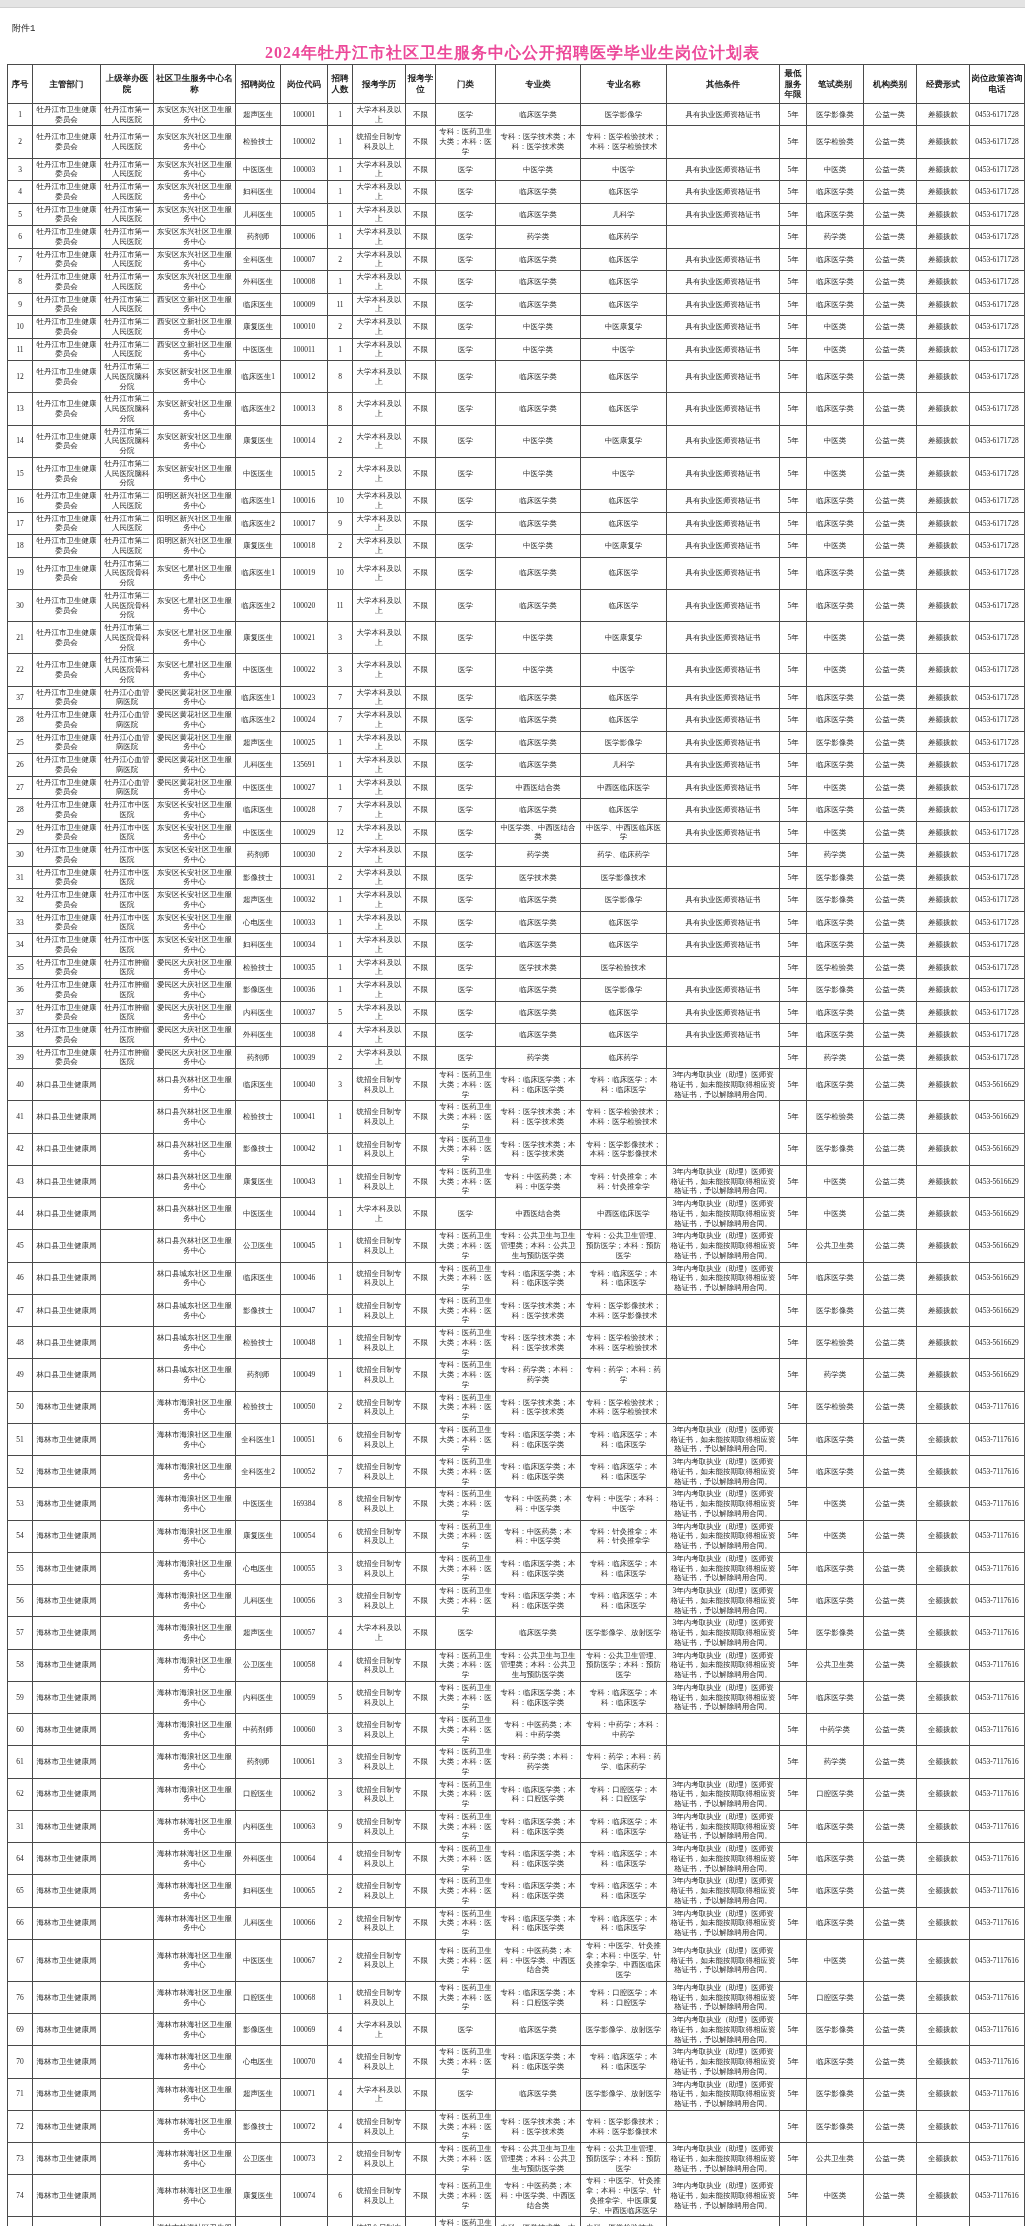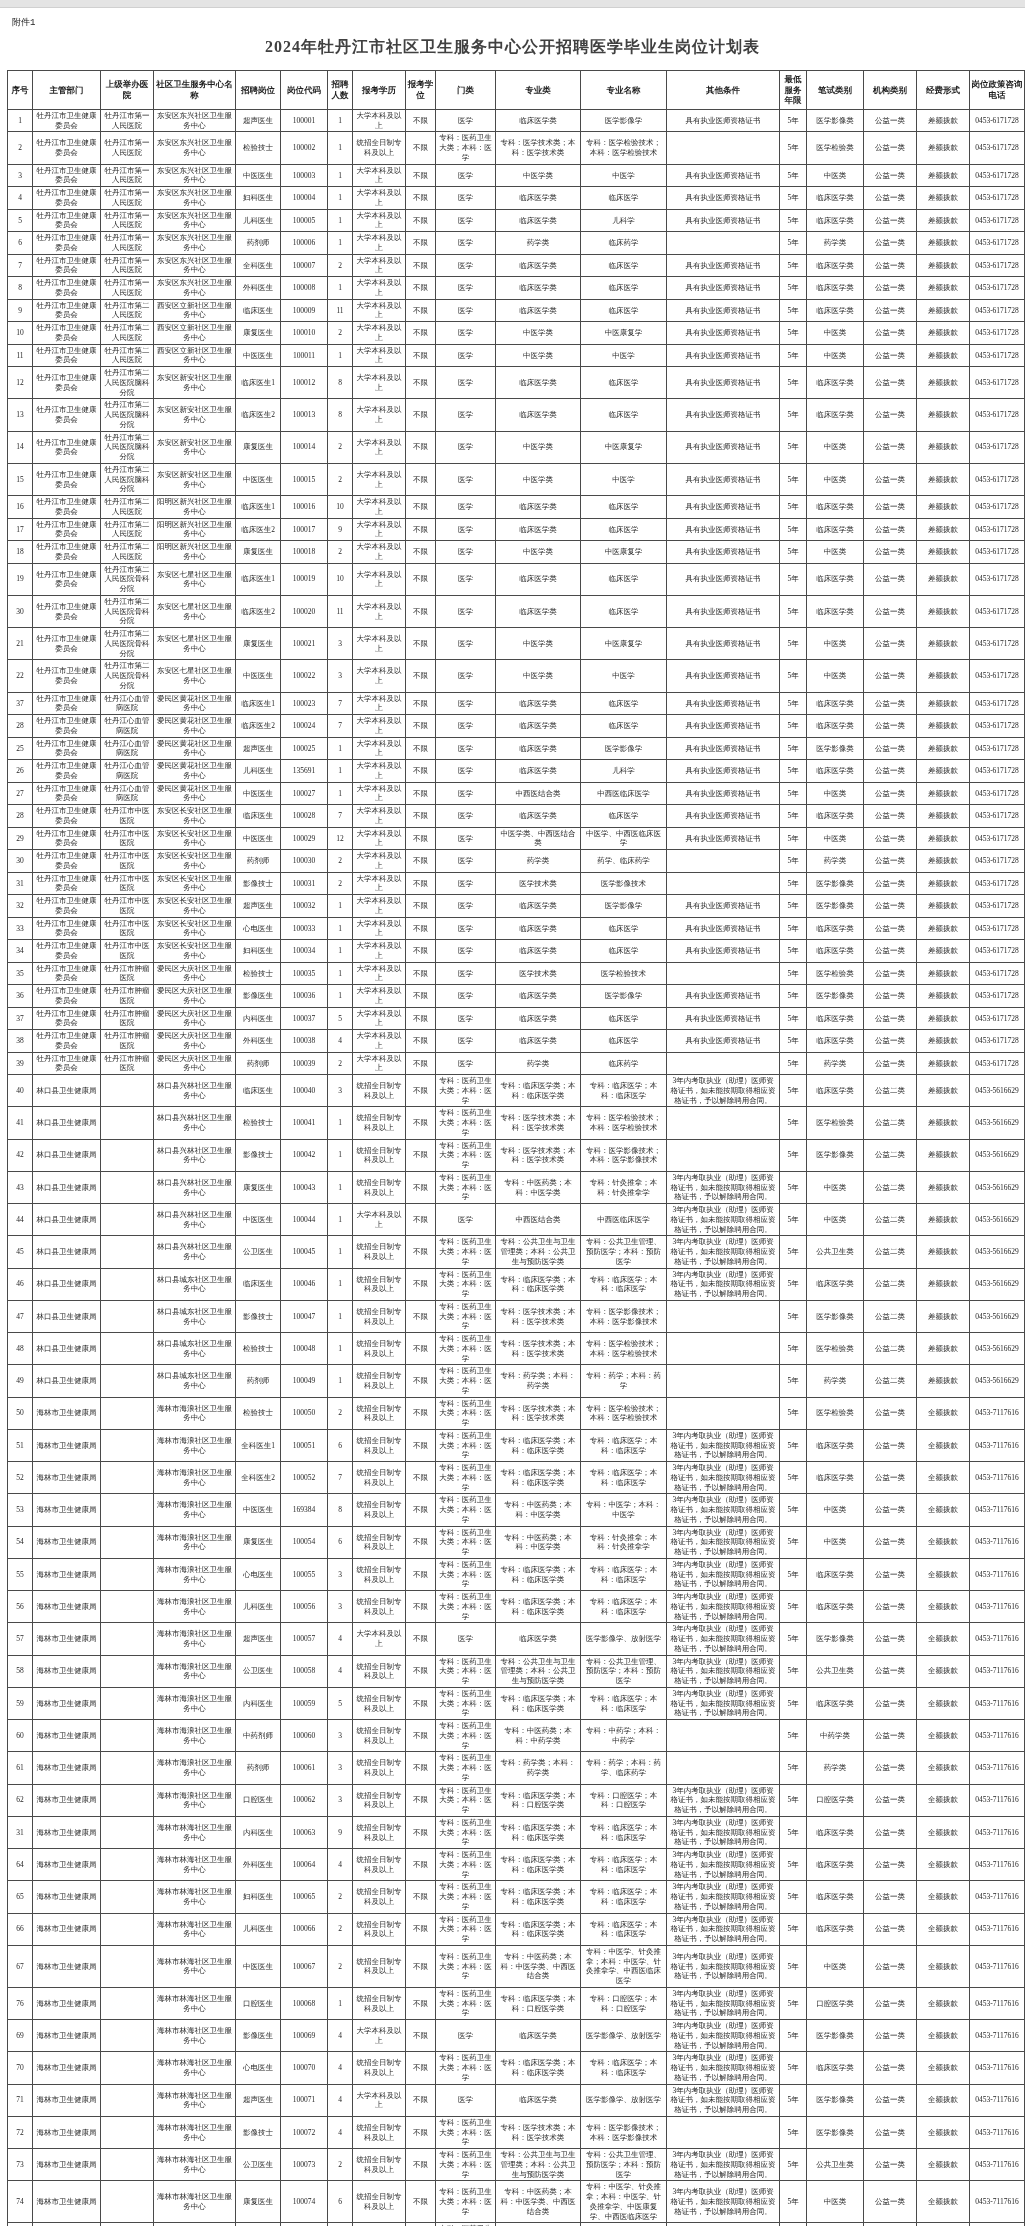--- a/index.html
+++ b/index.html
@@ -11,31 +11,31 @@
     font-family: "Liberation Serif", "DejaVu Serif", serif;
     color: #1a1a1a;
   }
   .top-strip {
     height: 7px;
     background: #e4e4e4;
     border-bottom: 1px solid #d0d0d0;
   }
   .attachment-note {
     font-size: 9px;
-    padding: 8px 0 0 12px;
+    padding: 14px 0 0 12px;
     color: #222222;
     font-family: Liberation Mono, monospace;
   }
   .page-title {
     font-size: 16px;
     font-weight: bold;
     text-align: center;
-    margin: 8px 0 12px 0;
+    margin: 8px 0 0 0;
     letter-spacing: 1px;
-    color: #404040;
+    color: #ec4899;
   }
   table.job-table {
     border-collapse: collapse;
     table-layout: fixed;
     width: 1034px;
     margin-left: 7px;
     background: #ffffff;
   }
   table.job-table th,
   table.job-table td {

